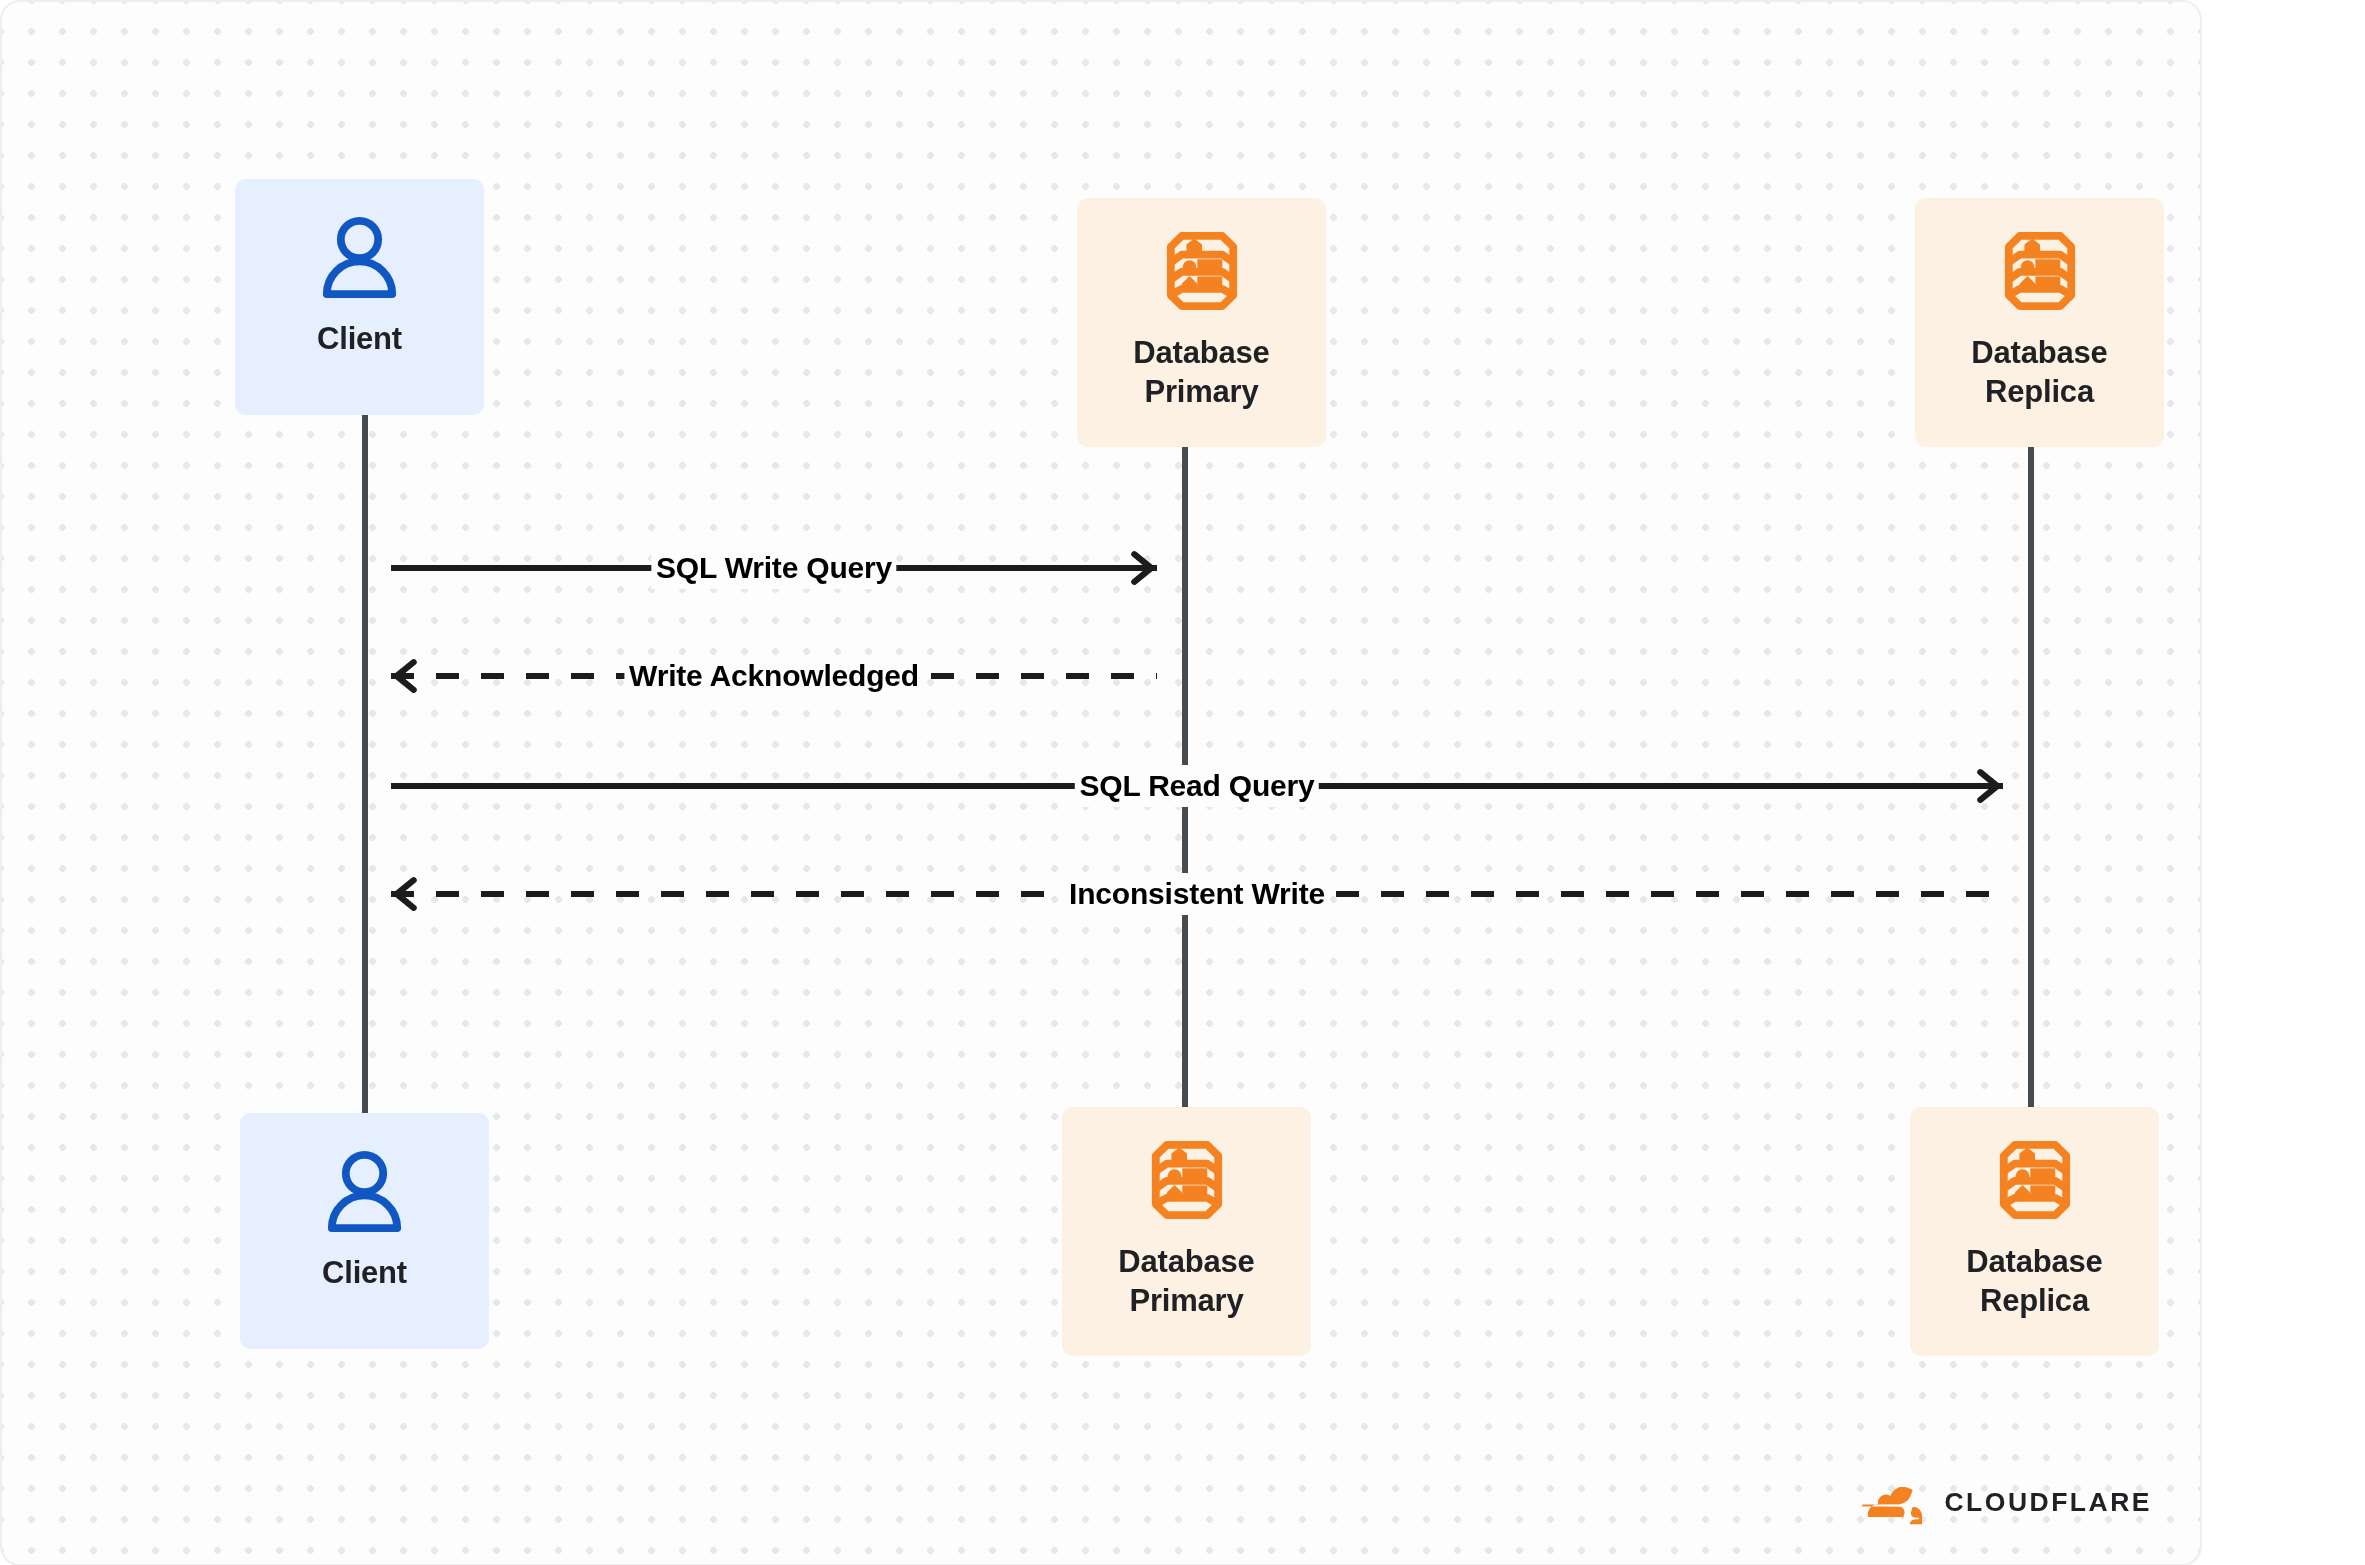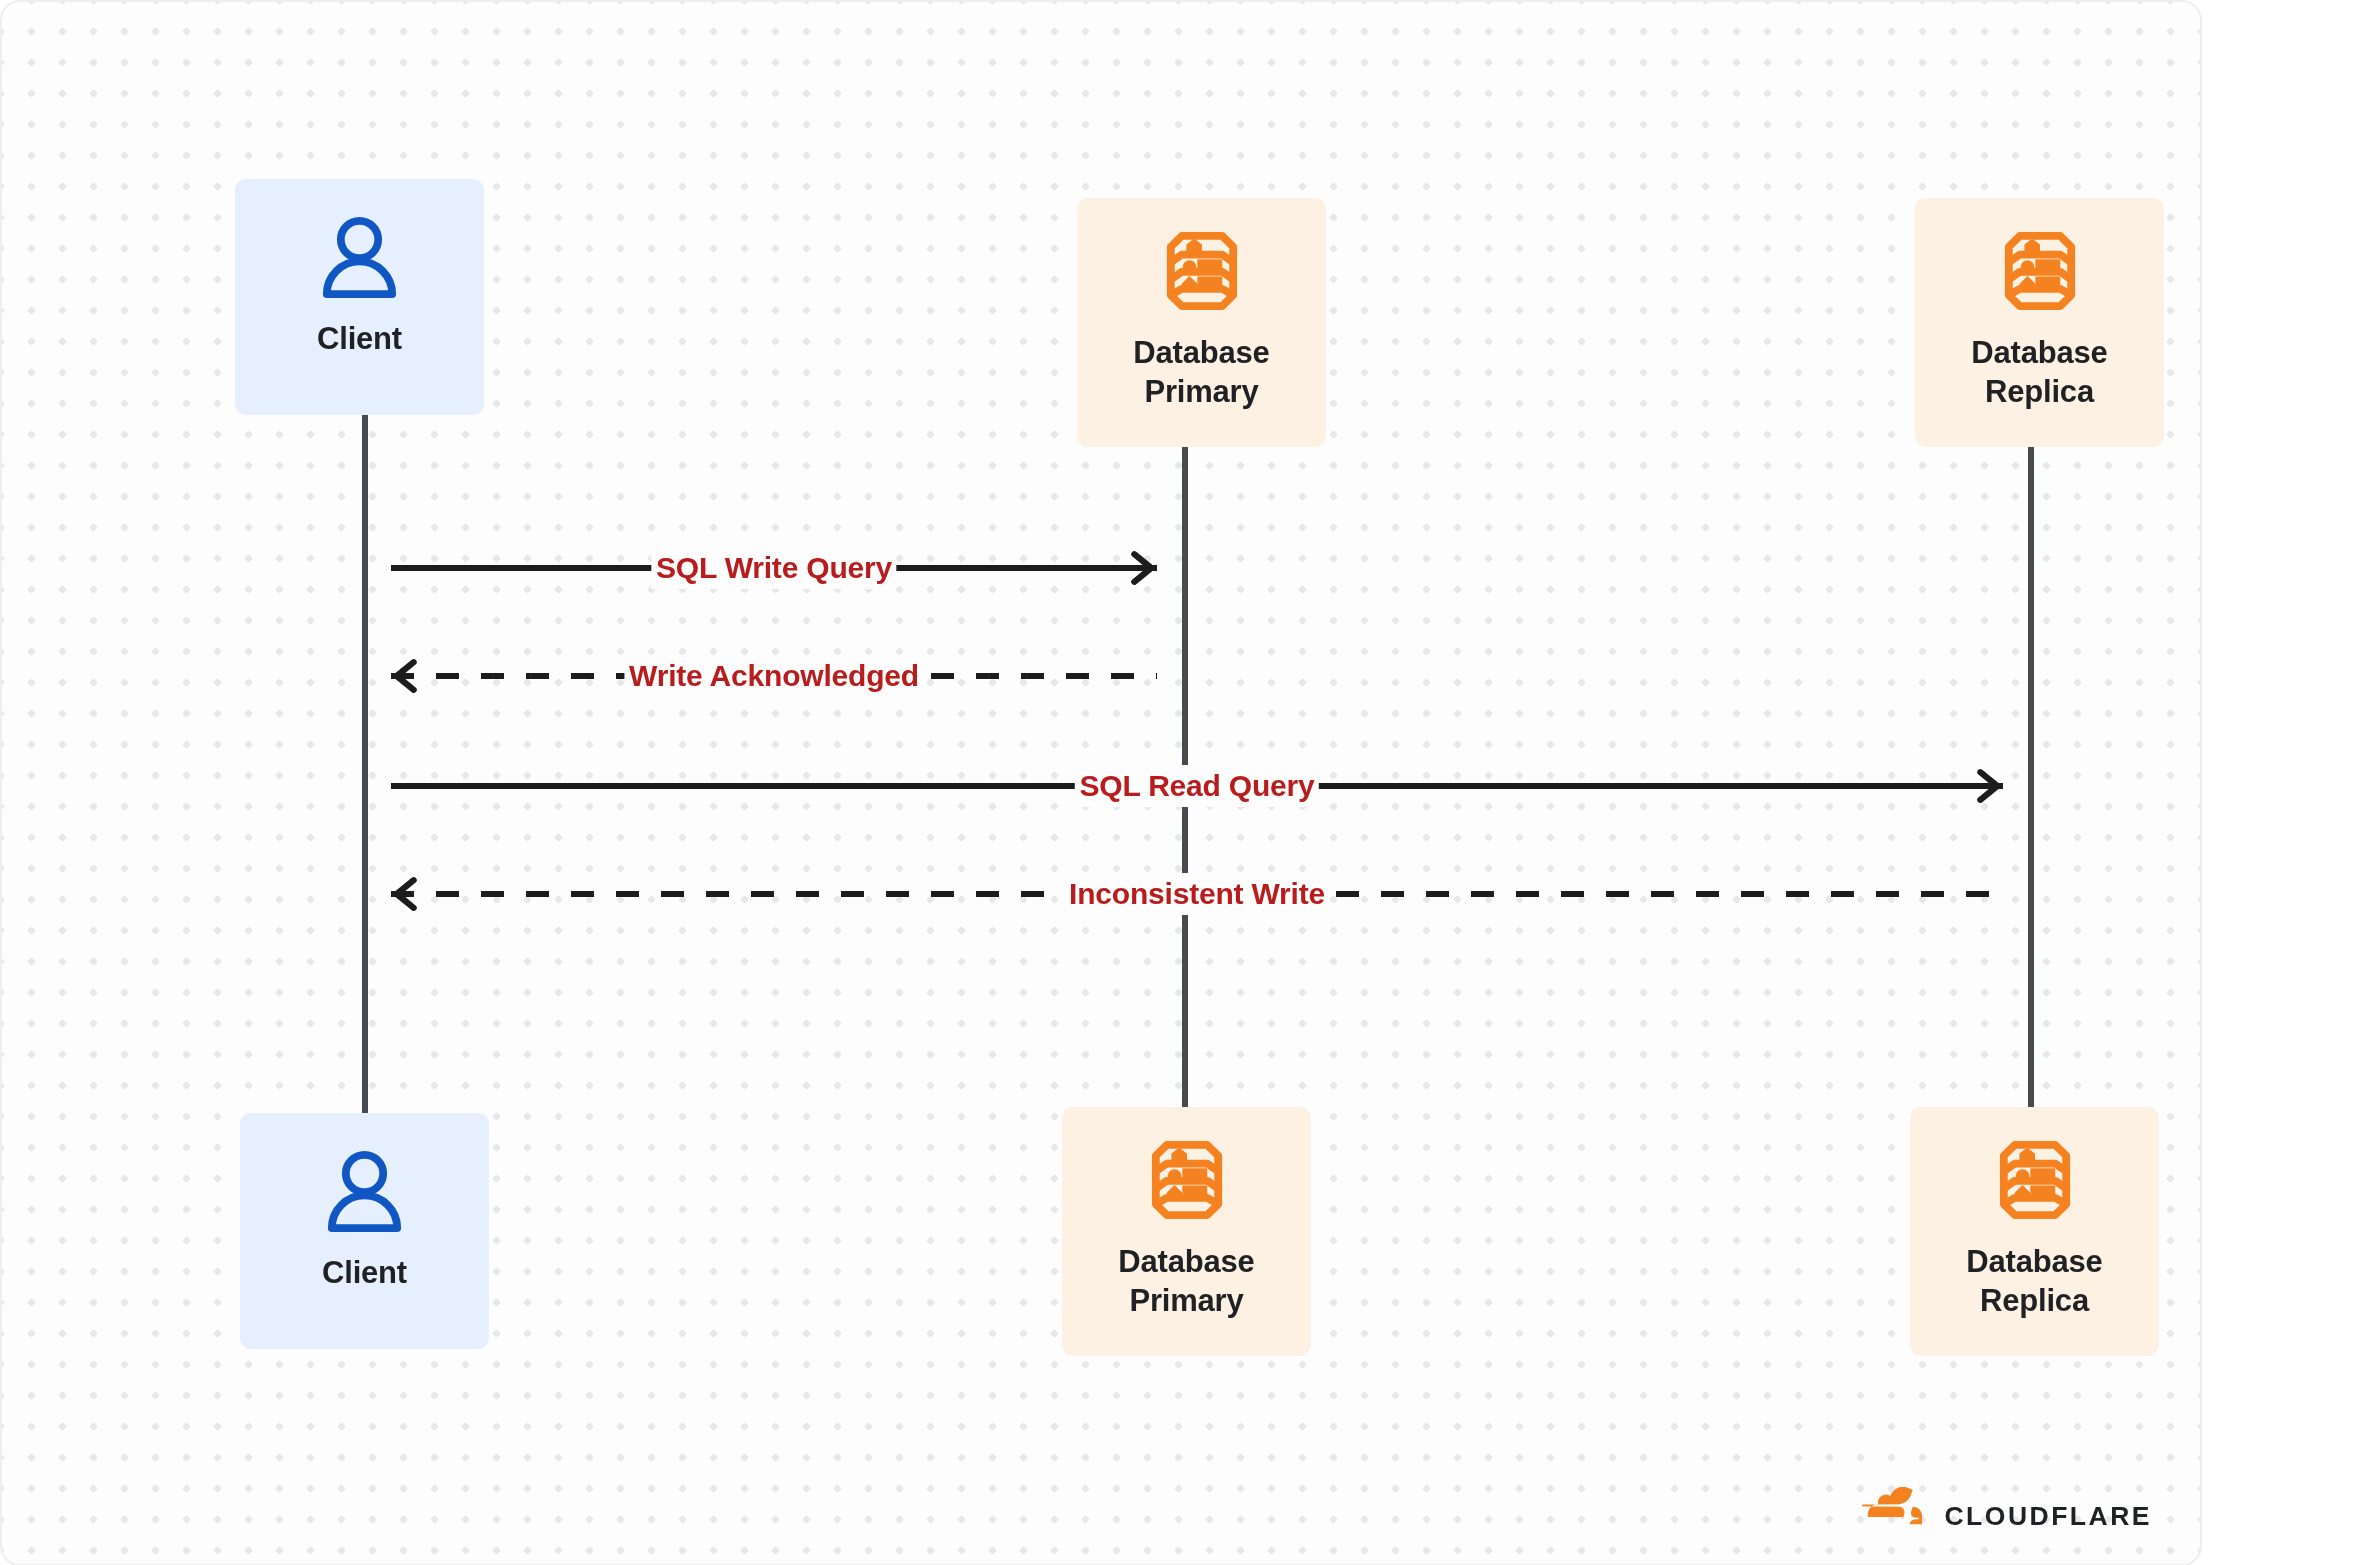--- a/index.html
+++ b/index.html
@@ -94,21 +94,21 @@
 
   .msg .label {
     position: absolute;
     top: -21px;
     left: 50%;
     transform: translateX(-50%);
     background: #fdfdfd;
     padding: 0 4.7px;
     font-size: 30px;
     font-weight: bold;
-    color: #b91c1c;
+    color: #000000;
     line-height: 42px;
     white-space: nowrap;
     letter-spacing: -0.2px;
   }
 
   
   #caption {
     position: absolute;
     left: 48px;
     top: 1471px;
@@ -118,21 +118,21 @@
     letter-spacing: -0.3px;
     z-index: 4;
   }
 
   
   #cf-logo {
     position: absolute;
     right: 48px;
     top: 1485px;
     display: flex;
-    align-items: flex-end;
+    align-items: flex-start;
     gap: 22px;
     z-index: 4;
   }
   #cf-wordmark {
     font-size: 26.5px;
     font-weight: bold;
     color: #1f2124;
     letter-spacing: 2.5px;
   }
 </style>

